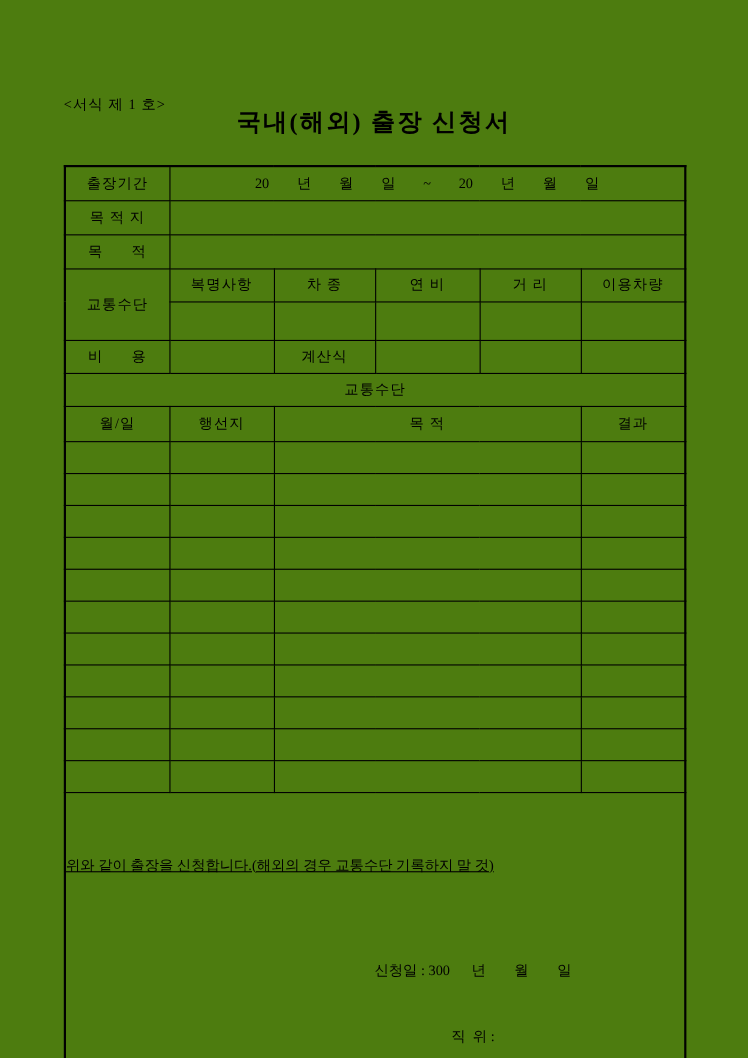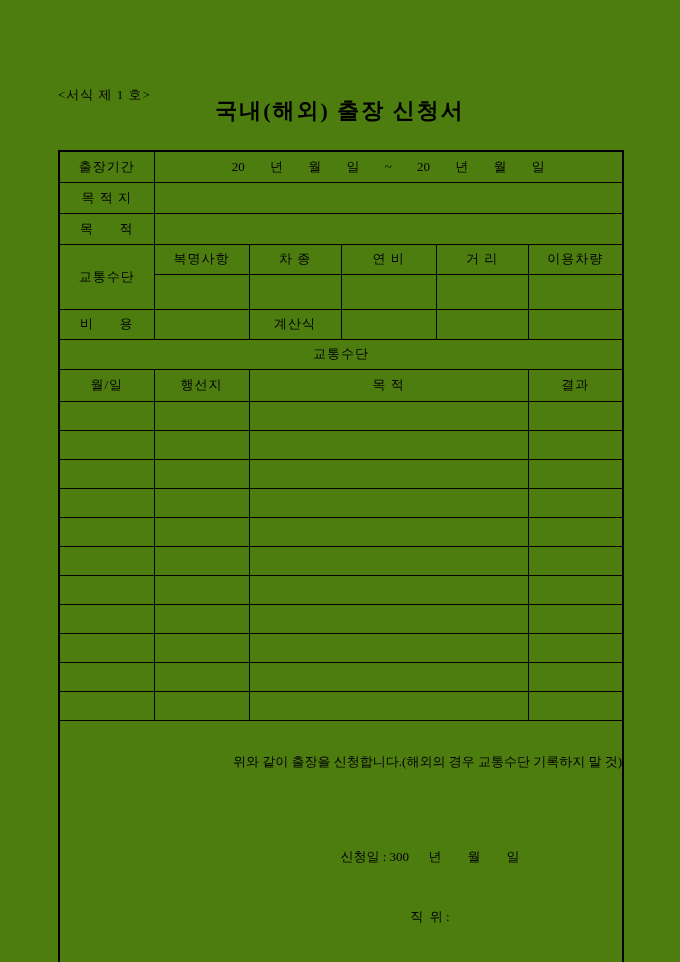--- a/index.html
+++ b/index.html
@@ -45,24 +45,25 @@
   tr.entry { height:29px; }
   tr.hsig { height:149px; }
   td.label { letter-spacing:1px; }
   td.period-value { word-spacing:22px;margin-top:20px; }
   td.sig-cell {
     text-align:left;
     vertical-align:top;
     white-space:normal;
   }
   .decl {
-    margin-top:0;
-    text-align:right;
+    margin-top:25px;
+    text-align:left;
     font-size:13px;
     white-space:pre;
+    text-decoration:underline;
   }
   .sign-block {
     margin-left:256px;
     margin-top:4px;
     width:228px;
     font-size:13px;
     line-height:20px;
     white-space:pre;
   }
 </style>

